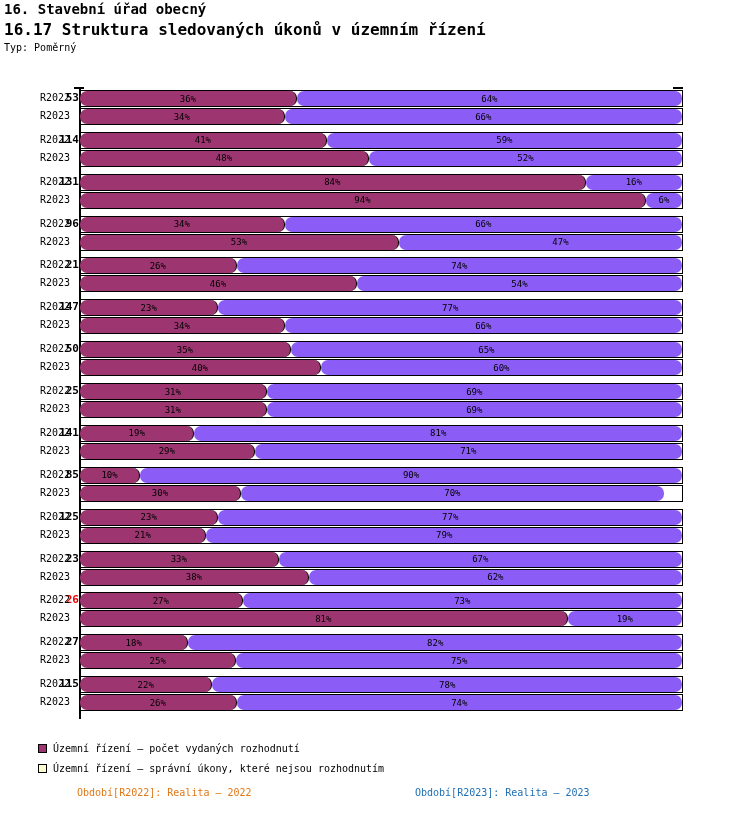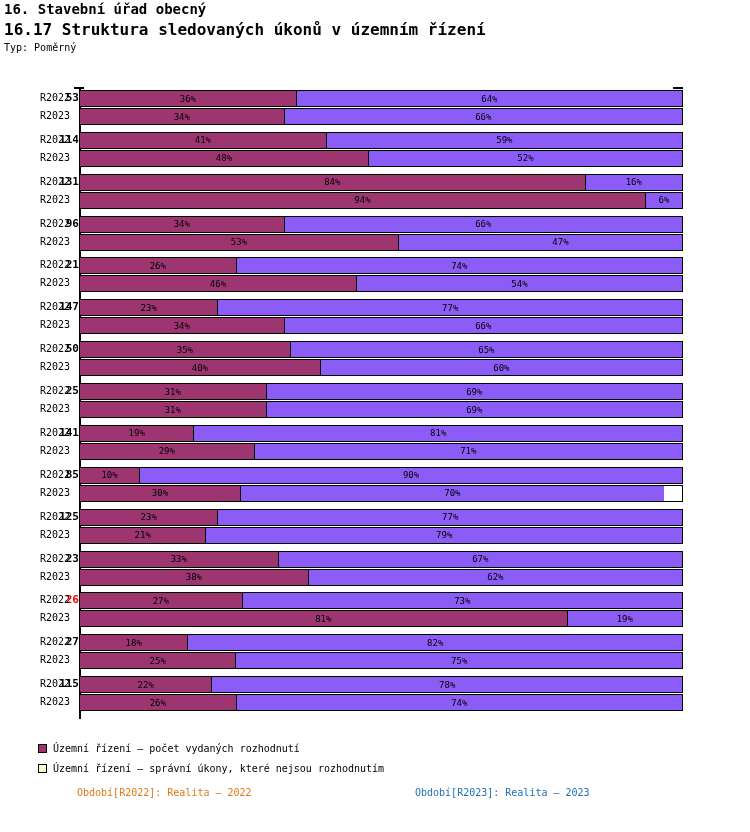--- a/index.html
+++ b/index.html
@@ -39,20 +39,21 @@
   }
   .seg{
     position:relative;
     height:100%;
     box-sizing:border-box;
     display:flex;align-items:center;justify-content:center;
     font-size:9px;
     color:#000;
     overflow:hidden;
     white-space:nowrap;
+    border-radius:7px;
   }
   .seg.a{background:#9c3570;border-right:1px solid #000;}
   .seg.b{background:#8b5cf6;}
 
   
   .glabel{
     position:absolute;right:0;width:44px;
     text-align:right;font-size:11px;font-weight:bold;
     white-space:nowrap;
   }

